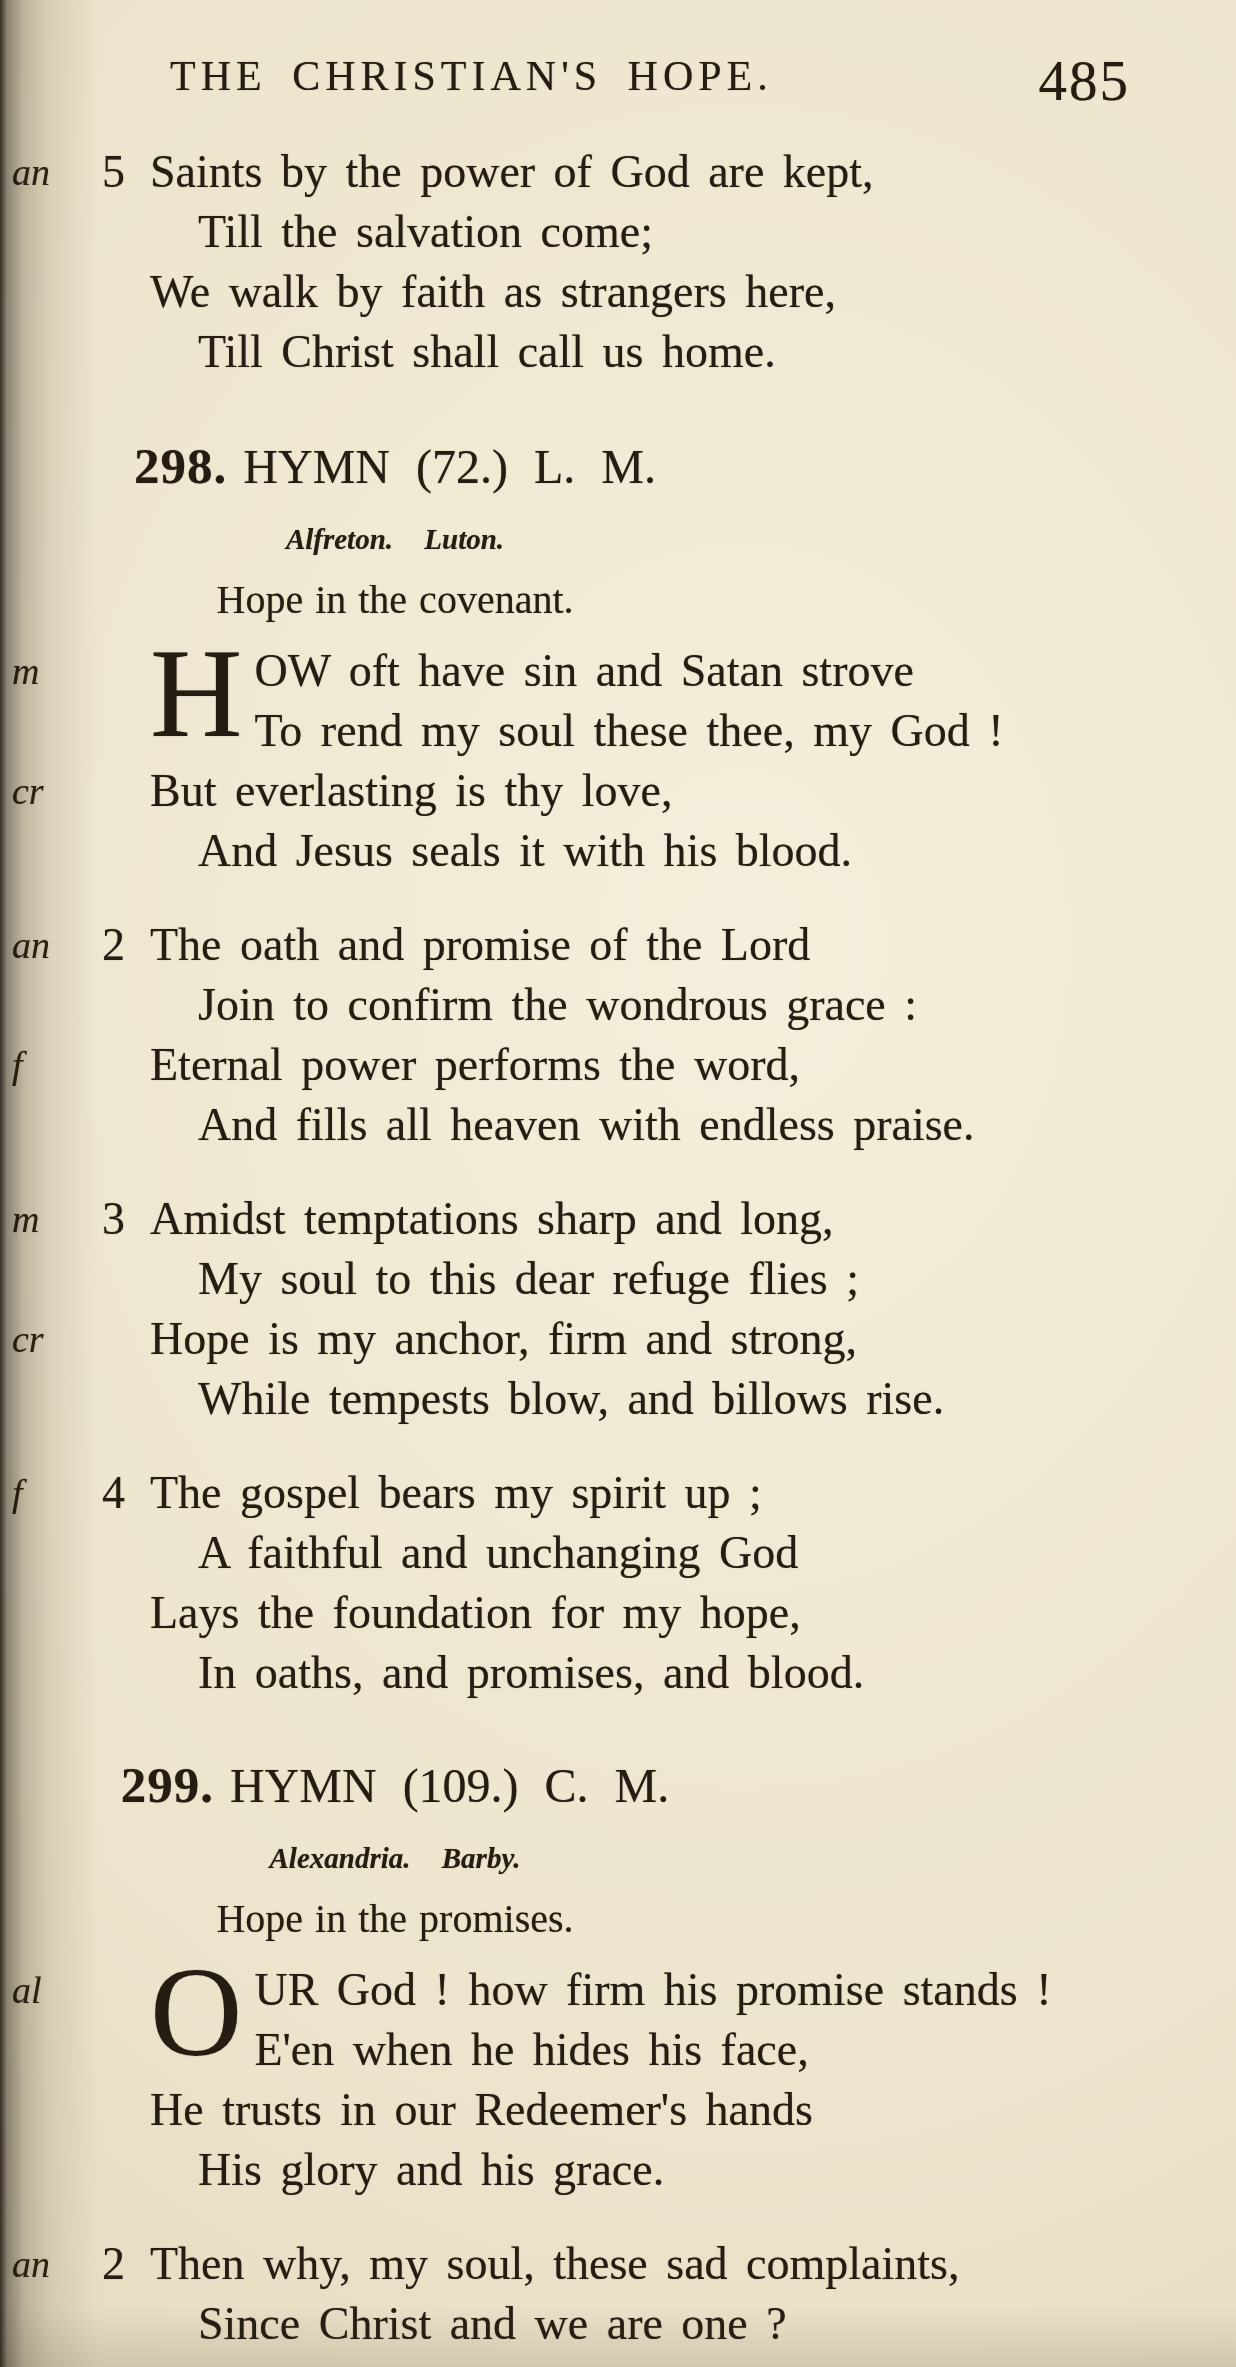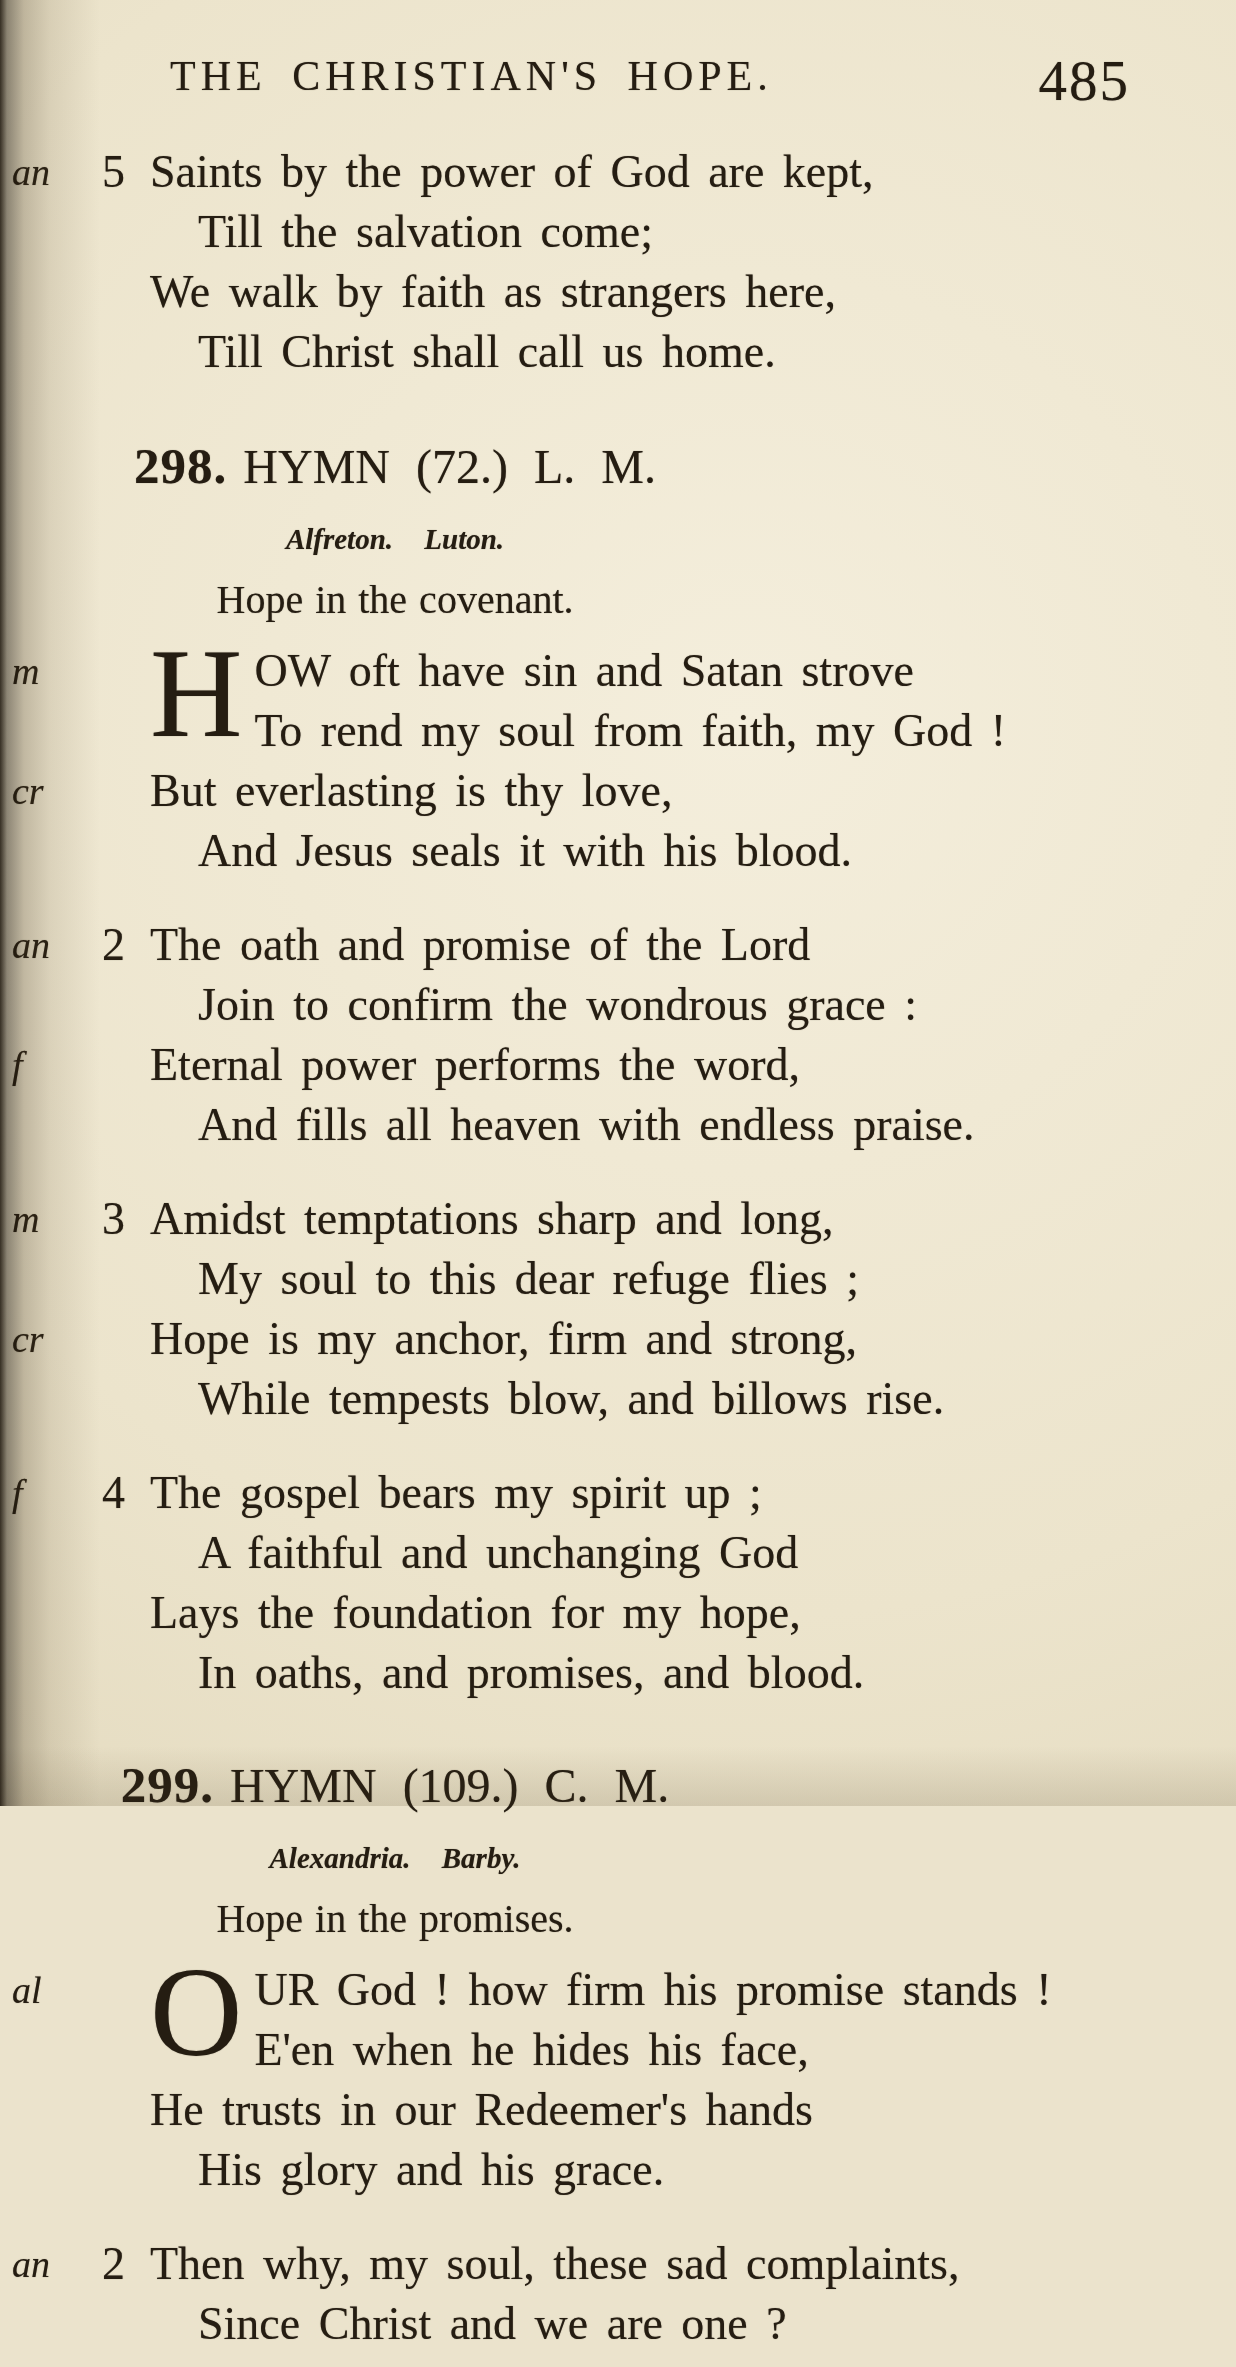--- a/index.html
+++ b/index.html
@@ -8,21 +8,21 @@
     width: 1236px;
     height: 2367px;
     overflow: hidden;
     font-family: "Liberation Serif", "DejaVu Serif", serif;
     color: #251d12;
     background: #ebe3cc;
   }
   .page {
     position: relative;
     width: 1236px;
-    height: 1806px;
+    height: 2367px;
     padding-top: 48px;
     background: radial-gradient(ellipse 140% 90% at 60% 40%, #f4eedc 0%, #ece4cc 55%, #dfd5b8 100%);
     text-shadow: 0 0 1px rgba(37, 29, 18, 0.5);
   }
   .binding-shadow {
     position: absolute;
     left: 0; top: 0; bottom: 0;
     width: 100px;
     background: linear-gradient(to right,
       rgba(22, 15, 6, 0.85) 0px,
@@ -133,21 +133,21 @@
     </div>
     <div class="hymn-tunes">Alfreton. Luton.</div>
     <div class="hymn-subject">Hope in the covenant.</div>
   </section>
 
   <section class="verse sec-298-1">
     <span class="margin-mark">m</span>
     <span class="margin-mark mark-mid">cr</span>
     <span class="drop-cap">H</span>
     <div class="line">OW oft have sin and Satan strove</div>
-    <div class="line">To rend my soul from faith, my God !</div>
+    <div class="line">To rend my soul these thee, my God !</div>
     <div class="line">But everlasting is thy love,</div>
     <div class="line indent">And Jesus seals it with his blood.</div>
   </section>
 
   <section class="verse sec-298-2">
     <span class="margin-mark">an</span>
     <span class="margin-mark mark-mid">f</span>
     <span class="verse-number">2</span>
     <div class="line">The oath and promise of the Lord</div>
     <div class="line indent">Join to confirm the wondrous grace :</div>

